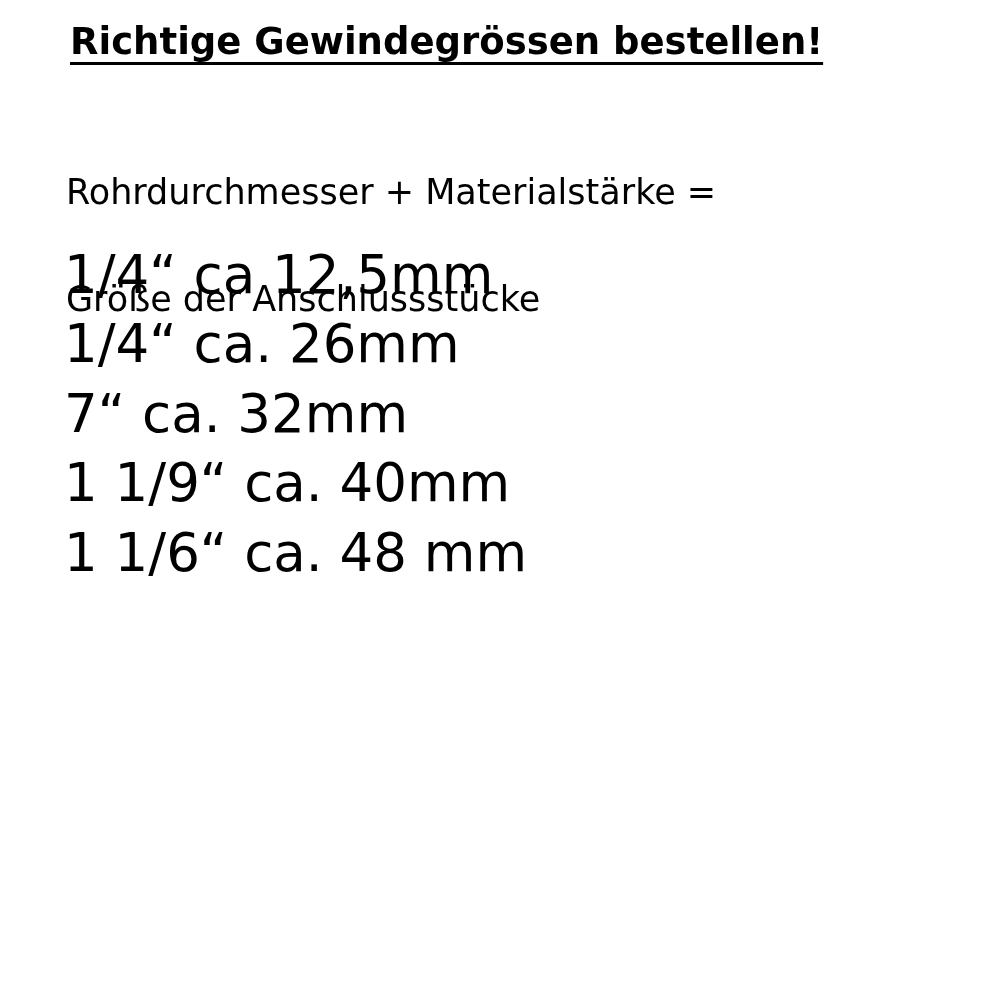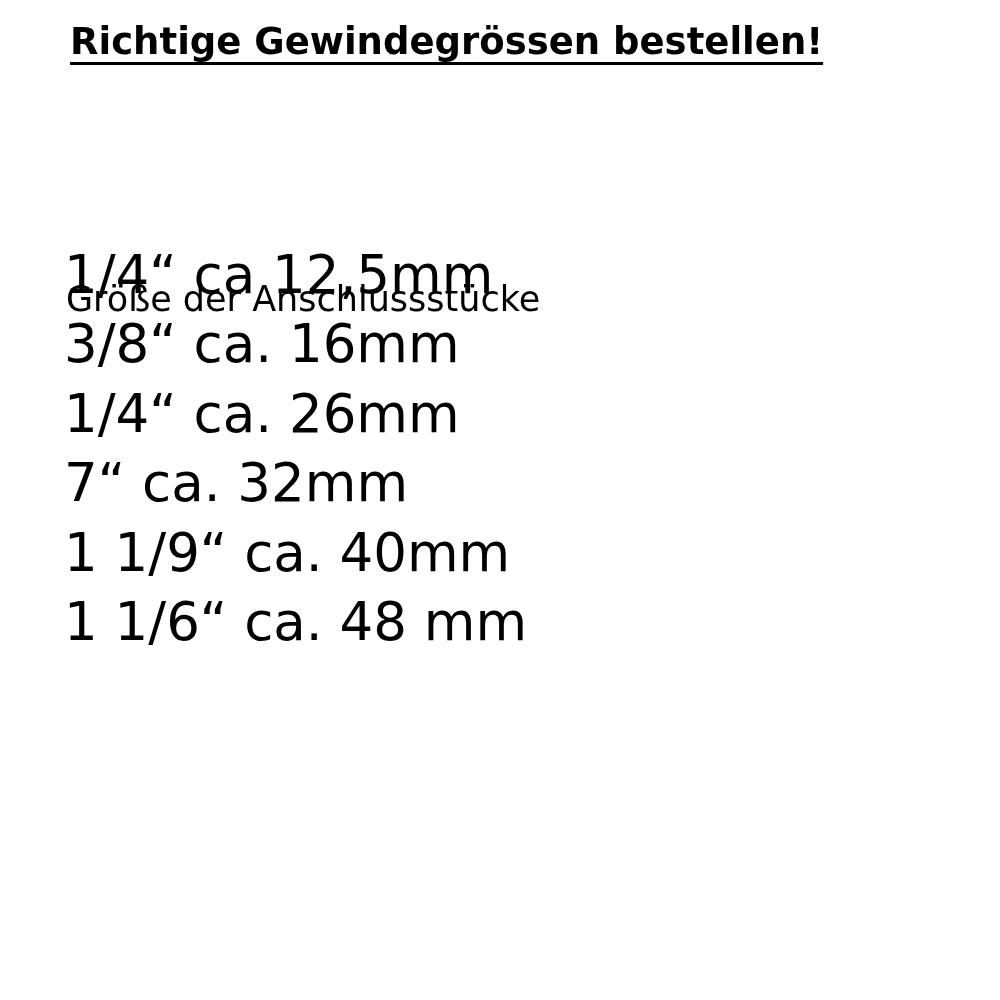--- a/index.html
+++ b/index.html
@@ -55,26 +55,25 @@
   }
 </style>
 </head>
 <body>
 
 <div class="page">
 
   <div class="title">Richtige Gewindegrössen bestellen!</div>
 
   <div class="formula">
-    <br>
+    <span>Rohrdurchmesser + Materialstärke =</span><br>
     <span>Größe der Anschlussstücke</span>
   </div>
 
   <div class="size-list">
     <div class="size-row">1/4“ ca 12,5mm</div>
-    <div class="size-row">3/8“ ca. 16mm</div>
     <div class="size-row">1/4“ ca. 26mm</div>
     <div class="size-row">7“ ca. 32mm</div>
     <div class="size-row">1 1/9“ ca. 40mm</div>
     <div class="size-row">1 1/6“ ca. 48 mm</div>
   </div>
 
 </div>
 
 </body></html>

